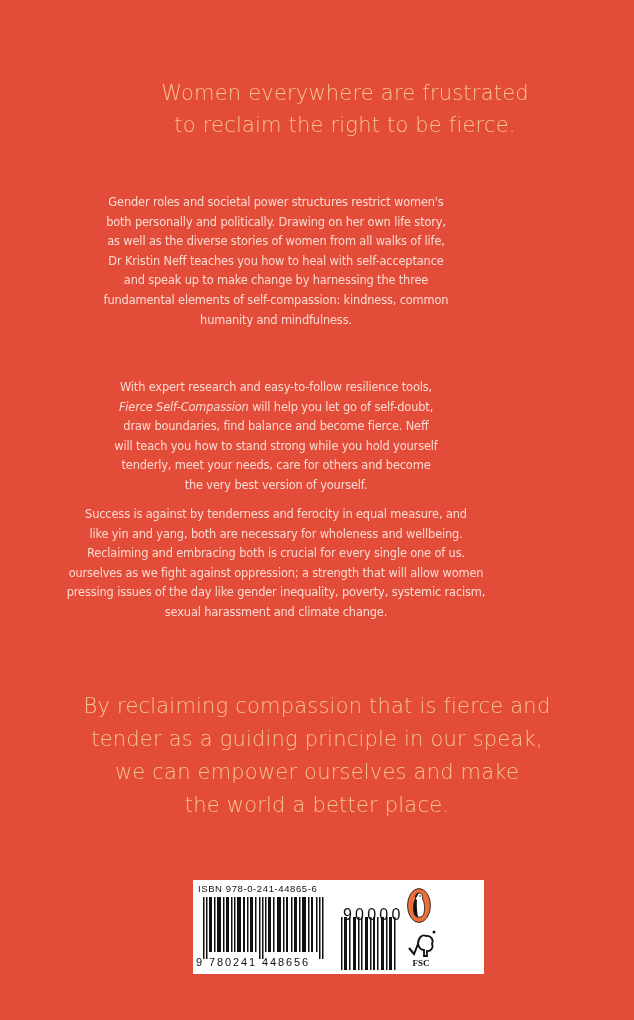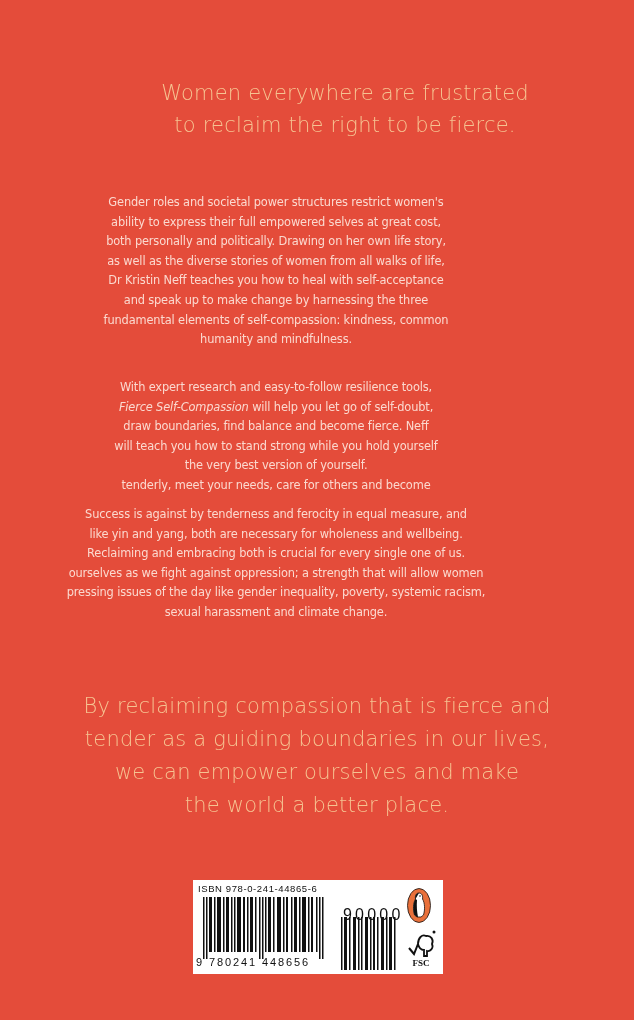--- a/index.html
+++ b/index.html
@@ -19,21 +19,21 @@
     position:absolute; left:0; width:552px; text-align:center;
     color:#FBD9CF; font-size:11.4px; line-height:19.6px; letter-spacing:-0.15px;
   }
   .p1 { top:193px; }
   .p2 { top:370px;margin-top:8px; }
   .p3 { top:505px; }
   .para .line { display:block; white-space:nowrap; }
   .para em { font-style:italic; }
 
   .barcode-box {
-    position:absolute; left:193px; top:880px; width:250px; height:94px;
+    position:absolute; left:193px; top:880px; width:291px; height:94px;
     background:#FFFFFF;
   }
   .isbn-label {
     position:absolute; left:5px; top:3px; font-size:9.5px; color:#111;
     letter-spacing:0.6px; font-family:"Liberation Sans", sans-serif;
   }
   .bars-main { position:absolute; left:10px; top:17px; width:123px; height:62px; }
   .bars-main-digits {
     position:absolute; left:3px; top:76px; font-size:11px; color:#111;
     letter-spacing:1.9px; font-family:"Liberation Sans", sans-serif;
@@ -49,50 +49,49 @@
 </head>
 <body>
 
 <div class="headline h-top">
   <span class="line" style="display:block">Women everywhere are frustrated</span>
   <span class="line" style="display:block">to reclaim the right to be fierce.</span>
 </div>
 
 <div class="para p1">
   <span class="line">Gender roles and societal power structures restrict women's</span>
-  <span class="line">ability to express their full empowered selves at great cost,</span>
   <span class="line">both personally and politically. Drawing on her own life story,</span>
   <span class="line">as well as the diverse stories of women from all walks of life,</span>
   <span class="line">Dr Kristin Neff teaches you how to heal with self-acceptance</span>
   <span class="line">and speak up to make change by harnessing the three</span>
   <span class="line">fundamental elements of self-compassion: kindness, common</span>
   <span class="line">humanity and mindfulness.</span>
 </div>
 
 <div class="para p2">
   <span class="line">With expert research and easy-to-follow resilience tools,</span>
   <span class="line"><em>Fierce Self-Compassion</em><span> will help you let go of self-doubt,</span></span>
   <span class="line">draw boundaries, find balance and become fierce. Neff</span>
   <span class="line">will teach you how to stand strong while you hold yourself</span>
+  <span class="line">tenderly, meet your needs, care for others and become</span>
   <span class="line">the very best version of yourself.</span>
-  <span class="line">tenderly, meet your needs, care for others and become</span>
 </div>
 
 <div class="para p3">
   <span class="line">Success is against by tenderness and ferocity in equal measure, and</span>
   <span class="line">like yin and yang, both are necessary for wholeness and wellbeing.</span>
   <span class="line">Reclaiming and embracing both is crucial for every single one of us.</span>
   <span class="line">ourselves as we fight against oppression; a strength that will allow women</span>
   <span class="line">pressing issues of the day like gender inequality, poverty, systemic racism,</span>
   <span class="line">sexual harassment and climate change.</span>
 </div>
 
 <div class="headline h-bottom">
   <span style="display:block">By reclaiming compassion that is fierce and</span>
-  <span style="display:block">tender as a guiding boundaries in our lives,</span>
+  <span style="display:block">tender as a guiding principle in our speak,</span>
   <span style="display:block">we can empower ourselves and make</span>
   <span style="display:block">the world a better place.</span>
 </div>
 
 <div class="barcode-box">
   <div class="isbn-label">ISBN 978-0-241-44865-6</div>
 
   <svg class="bars-main" viewBox="0 0 123 62" preserveAspectRatio="none">
     <g fill="#111">
       <rect x="0" y="0" width="1.5" height="62"></rect>

